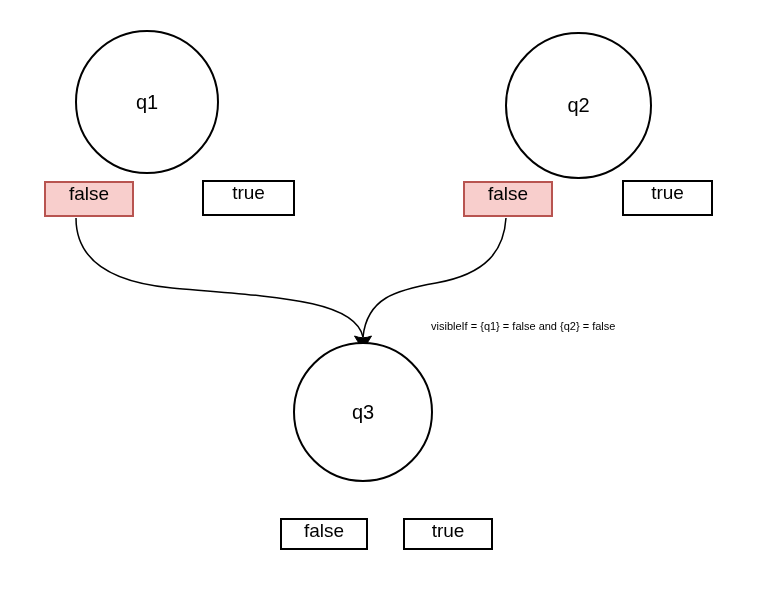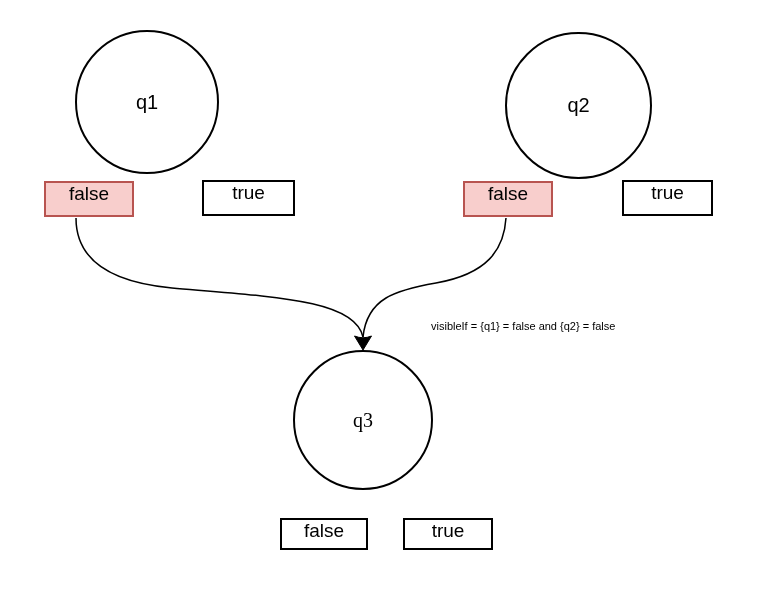--- a/index.html
+++ b/index.html
@@ -39,21 +39,21 @@
     border: 2px solid var(--shape-stroke, #000000);
     border-radius: 50%;
     background: #ffffff;
     display: flex;
     align-items: center;
     justify-content: center;
     font-size: 20px;
   }
   #node-q1 { left: 75px;  top: 30px;  width: 144px; height: 144px; }
   #node-q2 { left: 505px; top: 32px;  width: 147px; height: 147px; }
-  #node-q3 { left: 293px; top: 350px; width: 140px; height: 140px; font-family: Liberation Serif, serif; }
+  #node-q3 { left: 293px; top: 342px; width: 140px; height: 140px; }
   .answer {
     position: absolute;
     box-sizing: border-box;
     border: 2px solid var(--shape-stroke, #000000);
     background: #ffffff;
     display: flex;
     align-items: flex-start;
     justify-content: center;
     font-size: 19px;
   }

